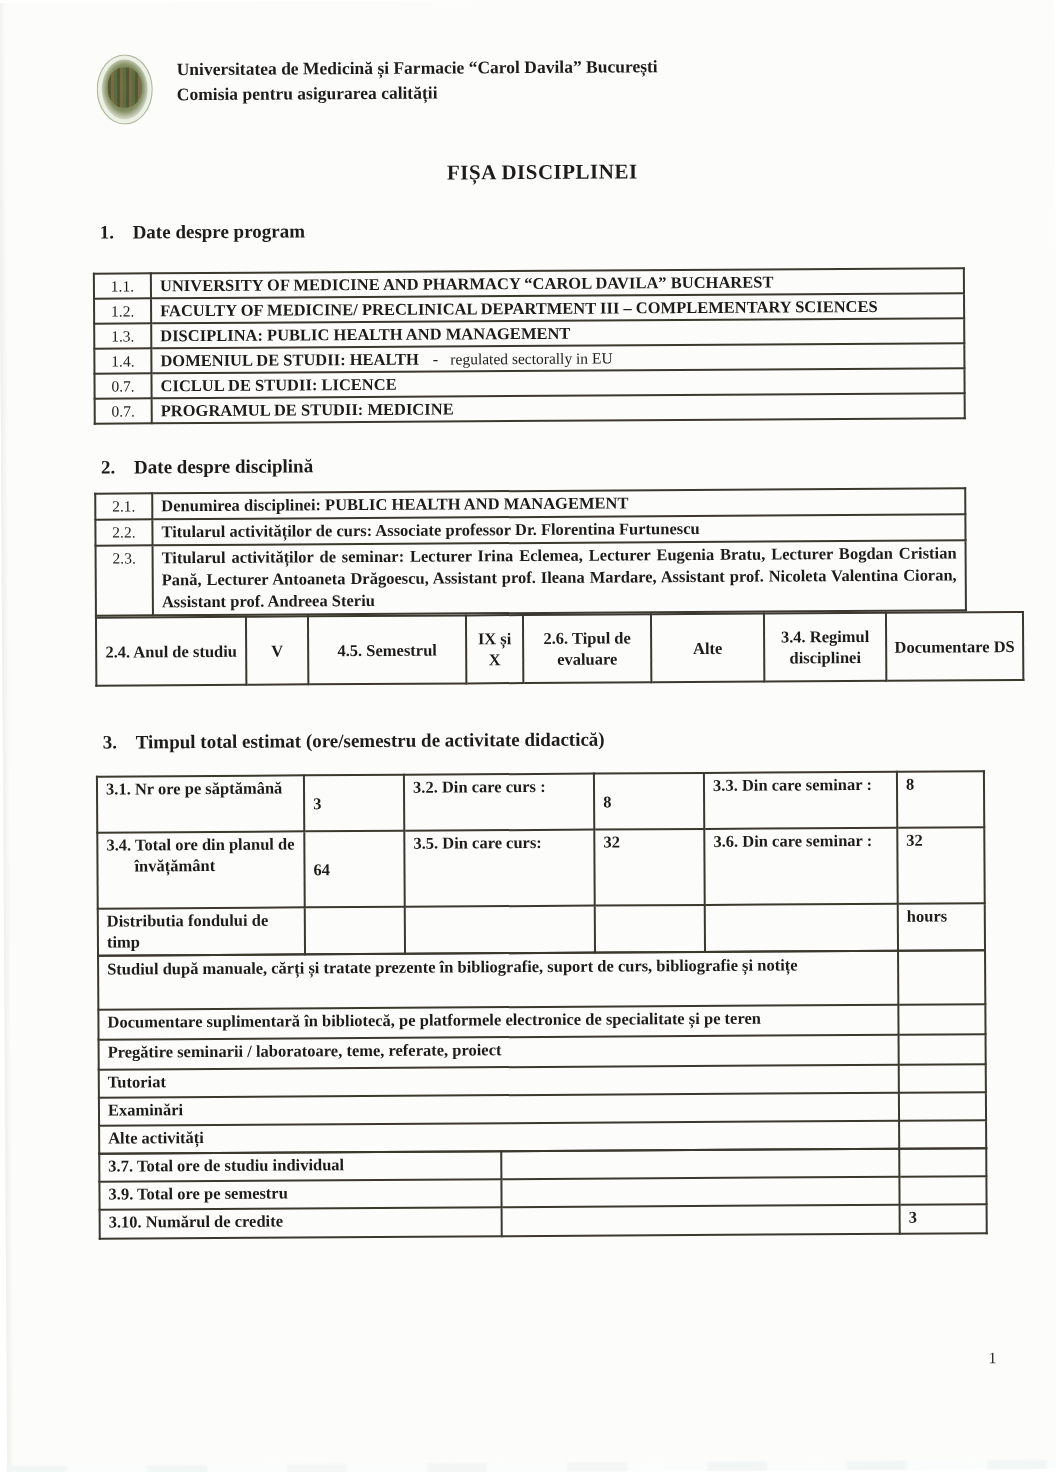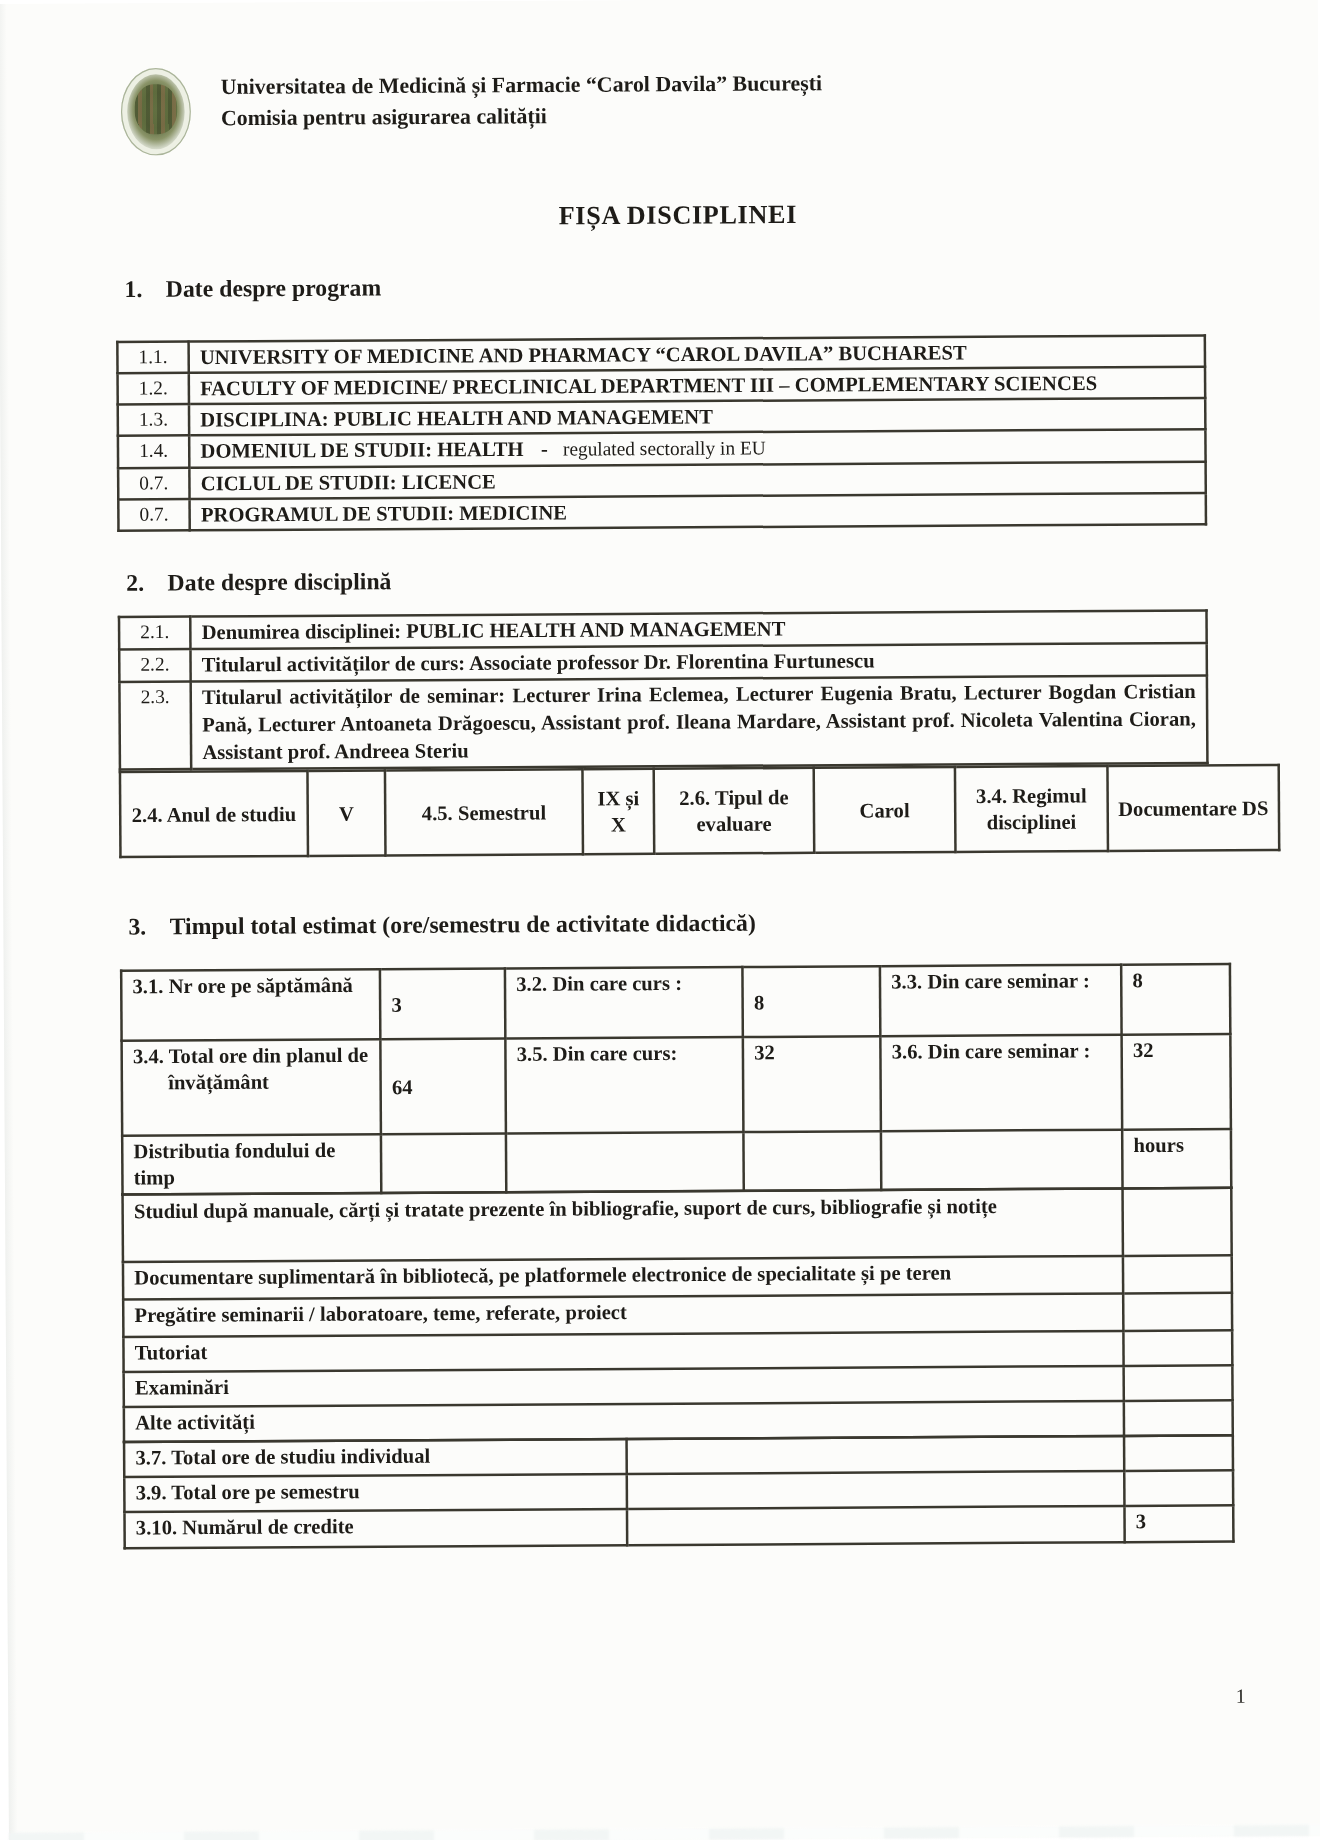--- a/index.html
+++ b/index.html
@@ -138,21 +138,21 @@
         <col style="width:122px">
         <col style="width:137px">
     </colgroup>
     <tbody>
         <tr>
       <td>2.4. Anul de studiu</td>
       <td>V</td>
       <td>4.5. Semestrul</td>
       <td>IX și X</td>
       <td>2.6. Tipul de evaluare</td>
-      <td>Carol</td>
+      <td>Alte</td>
       <td>3.4. Regimul disciplinei</td>
       <td>Documentare DS</td>
     </tr>
   </tbody>
     </table>
 
   <div class="sec-h" style="top:729px;left:100px;">
     <span class="sec-num">3.</span><span>Timpul total estimat (ore/semestru de activitate didactică)</span>
   </div>
 

